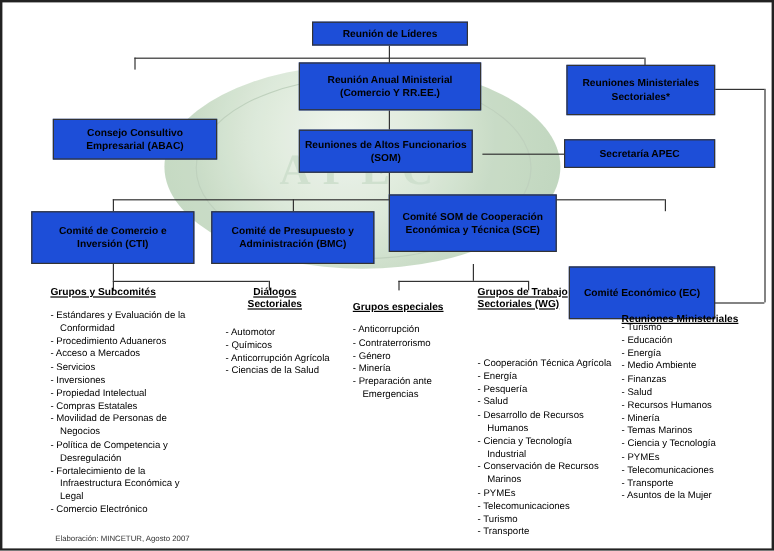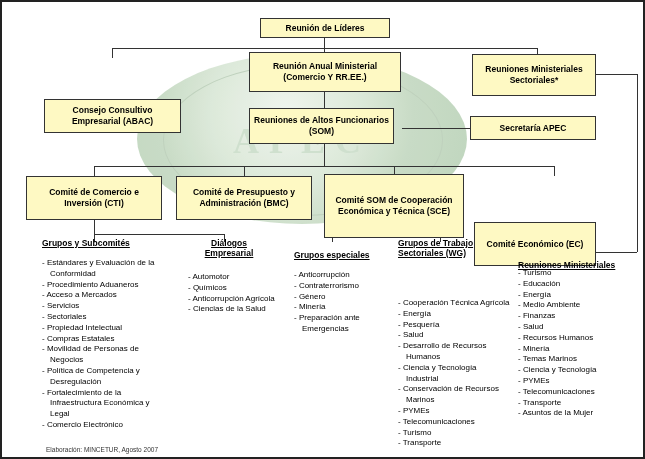--- a/index.html
+++ b/index.html
@@ -5,21 +5,21 @@
   html,body{margin:0;padding:0;background:#fff;}
   body{font-family:"Liberation Sans", sans-serif;}
   #page{position:relative;width:645px;height:459px;box-sizing:border-box;border:2px solid #222;background:#ffffff;overflow:hidden;}
   .globe{position:absolute;left:135px;top:52px;width:330px;height:170px;border-radius:50%;
     background:radial-gradient(circle at 45% 35%, #eef4ec 0%, #d9e7d6 35%, #c3d8c0 60%, #b7d0b6 100%);
     opacity:.9;}
   .globe:before{content:"";position:absolute;left:8%;top:6%;width:84%;height:88%;border-radius:50%;
     border:1px solid #b9cdb7;}
   .globe-text{position:absolute;left:135px;top:118px;width:330px;text-align:center;
     font-family:"Liberation Serif", serif;font-size:36px;font-weight:bold;color:#cfe0ce;letter-spacing:10px;}
-  .box{position:absolute;border:1px solid #333;background:#fef9c3;box-sizing:border-box;
+  .box{position:absolute;border:1px solid #333;background:#1d4ed8;box-sizing:border-box;
     display:flex;align-items:center;justify-content:center;text-align:center;
     font-size:8.5px;font-weight:bold;line-height:1.25;padding:2px 3px;color:#000;z-index:5;}
   .ln{position:absolute;background:#333;z-index:3;}
   .lnh{height:1px;}
   .lnv{width:1px;}
   .col-title{position:absolute;font-size:8.5px;font-weight:bold;text-decoration:underline;color:#000;z-index:6;}
   .col-list{position:absolute;font-size:8px;line-height:1.35;color:#000;z-index:6;}
   .col-list div{margin-bottom:0px;padding-left:8px;text-indent:-8px;}
   .footer{position:absolute;left:44px;top:444px;font-size:6.5px;color:#333;z-index:6;}
   .arrow{position:absolute;width:0;height:0;z-index:4;}
@@ -71,39 +71,39 @@
   <div class="box" style="left:247px;top:50px;width:152px;height:40px;">Reunión Anual Ministerial (Comercio Y RR.EE.)</div>
 
   <div class="box" style="left:470px;top:52px;width:124px;height:42px;">Reuniones Ministeriales Sectoriales*</div>
 
   <div class="box" style="left:247px;top:106px;width:145px;height:36px;">Reuniones de Altos Funcionarios (SOM)</div>
 
   <div class="box" style="left:468px;top:114px;width:126px;height:24px;">Secretaría APEC</div>
 
   <div class="box" style="left:24px;top:174px;width:136px;height:44px;">Comité de Comercio e Inversión (CTI)</div>
   <div class="box" style="left:174px;top:174px;width:136px;height:44px;">Comité de Presupuesto y Administración (BMC)</div>
-  <div class="box" style="left:322px;top:172px;width:140px;height:64px;">Comité  SOM de Cooperación Económica y Técnica (SCE)</div>
+  <div class="box" style="left:322px;top:160px;width:140px;height:48px;">Comité  SOM de Cooperación Económica y Técnica (SCE)</div>
   <div class="box" style="left:472px;top:174px;width:122px;height:44px;margin-top:46px;">Comité Económico (EC)</div>
 
   <div class="col-title" style="left:40px;top:236px;width:120px;text-decoration:underline;">Grupos y Subcomités</div>
   <div class="col-list" style="left:40px;top:256px;width:118px;">
       <div>- Estándares y Evaluación de la Conformidad</div>
       <div>- Procedimiento Aduaneros</div>
       <div>- Acceso a Mercados</div>
       <div>- Servicios</div>
-      <div>- Sectoriales</div>
+      <div>- Inversiones</div>
       <div>- Propiedad Intelectual</div>
       <div>- Compras Estatales</div>
       <div>- Movilidad de Personas de Negocios</div>
       <div>- Política de Competencia y Desregulación</div>
       <div>- Fortalecimiento de la Infraestructura Económica y Legal</div>
       <div>- Comercio Electrónico</div>
     </div>
 
-  <div class="col-title" style="left:192px;top:236px;width:70px;text-align:center;">Diálogos Empresarial</div>
+  <div class="col-title" style="left:192px;top:236px;width:70px;text-align:center;">Diálogos Sectoriales</div>
   <div class="col-list" style="left:186px;top:270px;width:92px;">
       <div>- Automotor</div>
       <div>- Químicos</div>
       <div>- Anticorrupción Agrícola</div>
       <div>- Ciencias de la Salud</div>
     </div>
 
   <div class="col-title" style="left:292px;top:248px;width:100px;">Grupos especiales</div>
   <div class="col-list" style="left:292px;top:268px;width:98px;">
       <div>- Anticorrupción</div>

